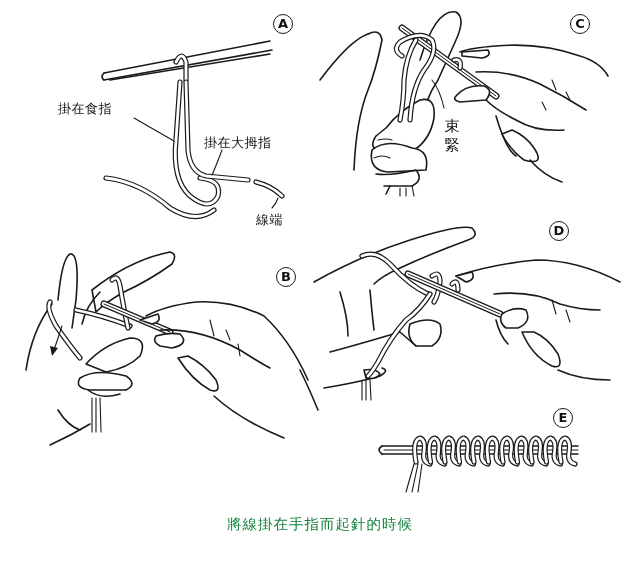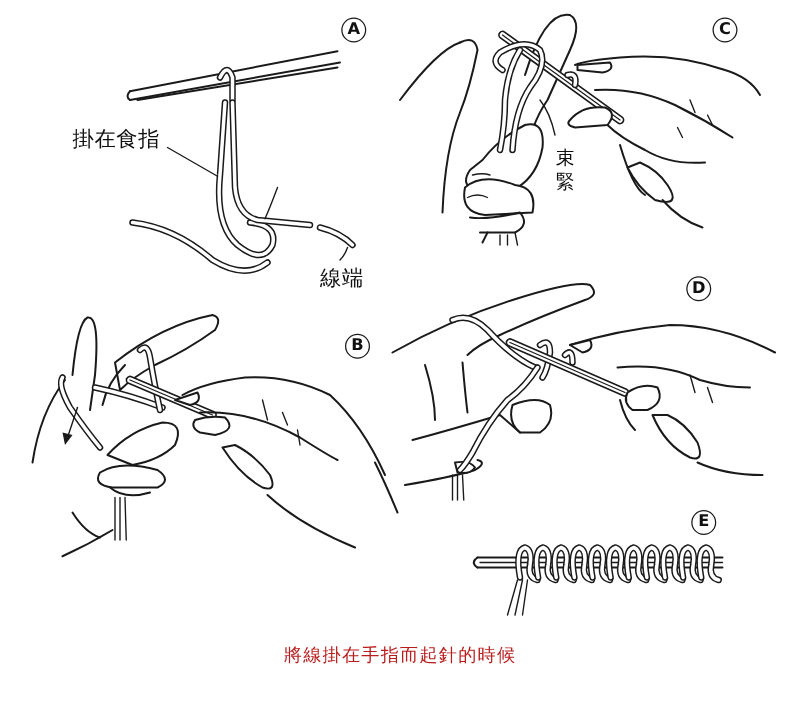--- a/index.html
+++ b/index.html
@@ -9,23 +9,23 @@
   .ln { fill: none; stroke: #1a1a1a; stroke-width: 1.6; stroke-linecap: round; stroke-linejoin: round; }
   .ln-thin { fill: none; stroke: #1a1a1a; stroke-width: 1.1; stroke-linecap: round; stroke-linejoin: round; }
   .yarn { fill: none; stroke: #1a1a1a; stroke-width: 5.2; stroke-linecap: round; stroke-linejoin: round; }
   .yarn-in { fill: none; stroke: #ffffff; stroke-width: 2.8; stroke-linecap: round; stroke-linejoin: round; }
   .needle-o { fill: none; stroke: #1a1a1a; stroke-width: 7; stroke-linecap: round; }
   .needle-i { fill: none; stroke: #ffffff; stroke-width: 4.4; stroke-linecap: round; }
   .needle-c { fill: none; stroke: #1a1a1a; stroke-width: 1; stroke-linecap: round; }
   .skin { fill: #ffffff; stroke: #1a1a1a; stroke-width: 1.6; stroke-linejoin: round; stroke-linecap: round; }
   .step-badge { position: absolute; width: 18px; height: 18px; border: 1.8px solid #1a1a1a; border-radius: 50%;
     font-size: 13px; font-weight: bold; line-height: 18px; text-align: center; background: #fff; }
-  .lbl { position: absolute; font-size: 17px; letter-spacing: 0.5px; white-space: nowrap; }
+  .lbl { position: absolute; font-size: 13px; letter-spacing: 0.5px; white-space: nowrap; }
   .lbl-v { position: absolute; font-size: 15px; width: 16px; line-height: 18px; text-align: center; }
-  .caption { position: absolute; left: 0; width: 640px; top: 515px; text-align: center; font-size: 14.5px; letter-spacing: 1px; color: #b91c1c; }
+  .caption { position: absolute; left: 0; width: 640px; top: 515px; text-align: center; font-size: 14.5px; letter-spacing: 1px; color: #15803d; }
 </style>
 </head>
 <body>
 
 <div class="panel" style="left:0;top:0;width:320px;height:240px;">
   <svg width="320" height="240">
 
     <g>
       <path class="ln" d="M104 73 L270 41"></path>
       <path class="ln" d="M104 80 L272 50"></path>
@@ -48,20 +48,21 @@
       <path class="yarn" d="M106 178 Q140 182 170 208 Q196 224 214 210"></path>
       <path class="yarn-in" d="M106 178 Q140 182 170 208 Q196 224 214 210"></path>
     </g>
 
     <path class="ln-thin" d="M134 118 L174 141"></path>
     <path class="ln-thin" d="M222 150 Q216 166 212 175"></path>
     <path class="ln-thin" d="M278 198 Q276 204 272 208"></path>
   </svg>
   <div class="step-badge" style="left:273px;top:14px;">A</div>
   <div class="lbl" style="left:58px;top:100px;">掛在食指</div>
+  <div class="lbl" style="left:204px;top:134px;">掛在大拇指</div>
   <div class="lbl" style="left:256px;top:211px;">線端</div>
 </div>
 
 <div class="panel" style="left:320px;top:0;width:320px;height:210px;">
   <svg width="320" height="210">
     <g>
       <path class="skin" d="M100 60 Q116 8 136 12 Q146 18 136 40 L118 80 Q104 100 100 130"></path>
       <path class="ln" d="M48 34 Q60 28 62 40 Q56 70 48 90 Q36 120 34 170"></path>
       <path class="ln" d="M0 80 Q30 40 48 34"></path>
       <path class="skin" d="M66 128 Q80 110 100 100 Q116 96 114 118 Q110 140 94 150 L60 152 Q48 148 56 136 Z"></path>

